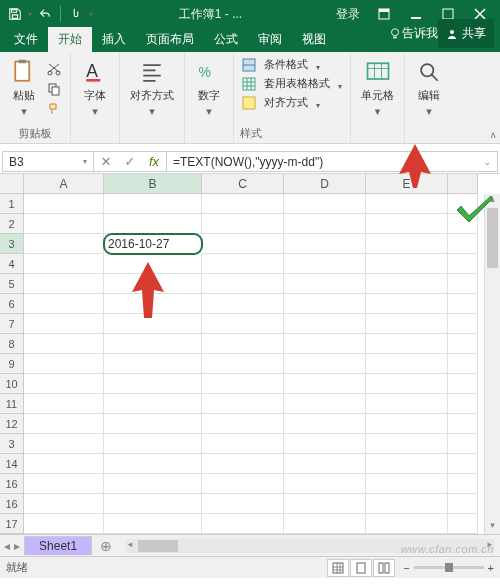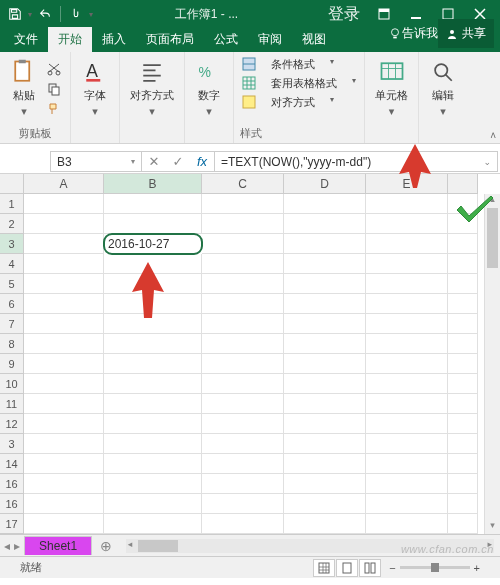--- a/index.html
+++ b/index.html
@@ -5,21 +5,21 @@
   * { margin: 0; padding: 0; box-sizing: border-box; font-family: "Microsoft YaHei", "Segoe UI", sans-serif; }
   body { width: 500px; height: 585px; background: #fff; overflow: hidden; font-size: 12px; color: #333; position: relative; }
   
   
   .titlebar { height: 28px; background: #0c6d3f; display: flex; align-items: center; padding: 0 4px; color: #fff; }
   .qat { display: flex; gap: 2px; align-items: center; }
   .qat-btn { width: 22px; height: 22px; display: flex; align-items: center; justify-content: center; cursor: pointer; }
   .qat-btn svg { width: 14px; height: 14px; fill: #fff; }
   .qat-sep { width: 1px; height: 16px; background: rgba(255,255,255,0.3); margin: 0 2px; }
   .title-text { flex: 1; text-align: center; font-size: 12px; opacity: 0.9; }
-  .title-login { font-size: 16px; margin: 0 8px; opacity: 0.9; }
+  .title-login { font-size: 12px; margin: 0 8px; opacity: 0.9; }
   .win-btns { display: flex; }
   .win-btn { width: 32px; height: 22px; display: flex; align-items: center; justify-content: center; cursor: pointer; }
   .win-btn svg { width: 12px; height: 12px; fill: #fff; }
   
   
   .ribbon-tabs { height: 24px; background: #0c6d3f; display: flex; align-items: flex-end; padding-left: 4px; color: #fff; font-size: 12px; }
   .tab { padding: 4px 10px; cursor: pointer; }
   .tab.active { background: #f1f1f1; color: #217346; }
   .tab-right { margin-left: auto; display: flex; align-items: center; padding: 0 6px 4px; gap: 0; }
   .share-btn { background: #0a5c35; padding: 6px 8px; display: flex; align-items: center; gap: 4px; }
@@ -30,57 +30,57 @@
   .ribbon { height: 92px; background: #f1f1f1; border-bottom: 1px solid #d4d4d4; display: flex; position: relative; }
   .group { border-right: 1px solid #e0e0e0; padding: 4px 6px 2px; display: flex; flex-direction: column; align-items: center; justify-content: space-between; }
   .group-label { font-size: 11px; color: #666; padding-top: 2px; }
   .ctrl-lg { display: flex; flex-direction: column; align-items: center; gap: 2px; cursor: pointer; padding: 2px 4px; }
   .ctrl-lg svg { width: 28px; height: 28px; }
   .ctrl-lg span { font-size: 11px; }
   .drop-arrow { font-size: 8px; color: #666; }
   .mini-btn { width: 20px; height: 18px; display: flex; align-items: center; justify-content: center; cursor: pointer; }
   .mini-btn svg { width: 14px; height: 14px; }
   .styles-col { display: flex; flex-direction: column; gap: 2px; align-items: flex-start; }
-  .style-item { display: flex; align-items: flex-start; gap: 15px; font-size: 11px; cursor: pointer; padding: 1px 2px; }
+  .style-item { display: flex; align-items: flex-end; gap: 8px; font-size: 11px; cursor: pointer; padding: 1px 2px; }
   .style-item svg { width: 14px; height: 14px; }
   .ribbon-collapse { position: absolute; right: 4px; bottom: 2px; font-size: 10px; color: #666; cursor: pointer; }
   
   
-  .formula-row { height: 24px; border-bottom: 1px solid #d4d4d4; display: flex; align-items: stretch; background: #fff; margin-top: 6px; padding-left: 48px;}
+  .formula-row { height: 24px; border-bottom: 1px solid #d4d4d4; display: flex; align-items: stretch; background: #fff; margin-top: 6px;}
   .name-box { width: 92px; border: 1px solid #ccc; display: flex; align-items: center; padding: 0 6px; font-size: 12px; margin: 1px 0 1px 2px; }
   .name-box-drop { margin-left: auto; font-size: 8px; color: #888; }
   .fx-btns { display: flex; align-items: center; border: 1px solid #ccc; border-left: none; margin: 1px 0; }
   .fx-btn { width: 24px; display: flex; align-items: center; justify-content: center; color: #888; cursor: pointer; font-size: 13px; }
-  .fx-btn.fx { font-style: italic; color: #0369a1; }
+  .fx-btn.fx { font-style: italic; color: #4d7c0f; }
   .formula-input { flex: 1; border: 1px solid #ccc; border-left: none; margin: 1px 2px 1px 0; padding: 0 6px; font-size: 12px; display: flex; align-items: center; }
   .formula-expand { font-size: 9px; color: #888; margin-left: auto; }
   
   
   .grid-wrap { position: relative; height: 360px; overflow: hidden; }
   .grid { display: grid; grid-template-columns: 24px 80px 98px 82px 82px 82px 30px; }
   .hdr { background: #f0f0f0; border-right: 1px solid #ccc; border-bottom: 1px solid #ccc; text-align: center; font-size: 12px; color: #555; height: 20px; line-height: 20px; }
   .hdr.sel { background: #d3e8db; }
   .rowhdr { background: #f0f0f0; border-right: 1px solid #ccc; border-bottom: 1px solid #ccc; text-align: center; font-size: 11px; color: #555; height: 20px; line-height: 20px; }
   .rowhdr.sel { background: #d3e8db; }
   .cell { border-right: 1px solid #e0e0e0; border-bottom: 1px solid #e0e0e0; height: 20px; line-height: 20px; padding: 0 4px; font-size: 12px; overflow: hidden; white-space: nowrap; }
   .cell.active { outline: 2px solid #217346; outline-offset: -1px; position: relative; z-index: 2; border-radius: 8px; }
   .vscroll { position: absolute; right: 0; top: 20px; bottom: 0; width: 16px; background: #f0f0f0; border-left: 1px solid #ddd; }
   .vscroll-thumb { position: absolute; left: 2px; right: 2px; top: 14px; height: 60px; background: #c8c8c8; }
   .vscroll-arr { position: absolute; left: 0; right: 0; height: 14px; text-align: center; font-size: 9px; color: #888; }
   
   
   .sheet-row { height: 22px; border-top: 1px solid #ccc; background: #f0f0f0; display: flex; align-items: center; font-size: 12px; }
   .sheet-nav { display: flex; padding: 0 4px; gap: 4px; color: #888; }
-  .sheet-tab { background: #d946ef; border: 1px solid #ccc; border-bottom: none; padding: 2px 14px; cursor: pointer; }
+  .sheet-tab { background: #c4b5fd; border: 1px solid #ccc; border-bottom: none; padding: 2px 14px; cursor: pointer; }
   .sheet-add { padding: 0 8px; color: #888; cursor: pointer; font-size: 14px; }
   .hscroll { flex: 1; margin: 0 6px; height: 14px; background: #e8e8e8; position: relative; }
   .hscroll-thumb { position: absolute; top: 1px; bottom: 1px; left: 12px; width: 40px; background: #c8c8c8; }
   
   
-  .statusbar { height: 22px; background: #f0f0f0; border-top: 1px solid #ccc; display: flex; align-items: center; padding: 0 20px; font-size: 11px; color: #555; }
+  .statusbar { height: 22px; background: #f0f0f0; border-top: 1px solid #ccc; display: flex; align-items: center; padding: 0 6px; font-size: 11px; color: #555; }
   .status-left { flex: 1; }
   .view-btns { display: flex; gap: 1px; }
   .view-btn { width: 22px; height: 18px; border: 1px solid #ccc; background: #fff; display: flex; align-items: center; justify-content: center; cursor: pointer; }
   .view-btn svg { width: 12px; height: 12px; fill: #666; }
   .zoom { display: flex; align-items: center; gap: 4px; margin-left: 8px; }
   .zoom-slider { width: 70px; height: 3px; background: #ccc; position: relative; }
   .zoom-thumb { position: absolute; top: -3px; left: 50%; width: 8px; height: 9px; background: #888; transform: translateX(-50%); }
   
   
   .arrow { position: absolute; z-index: 50; }

